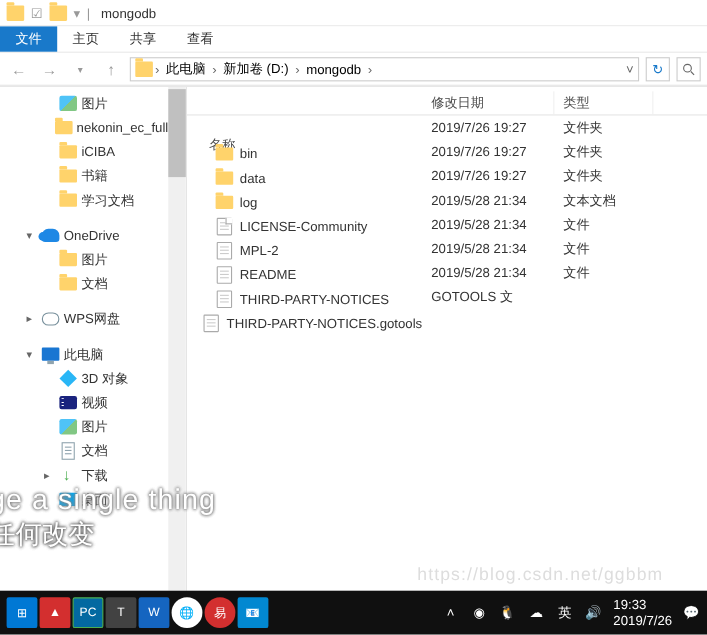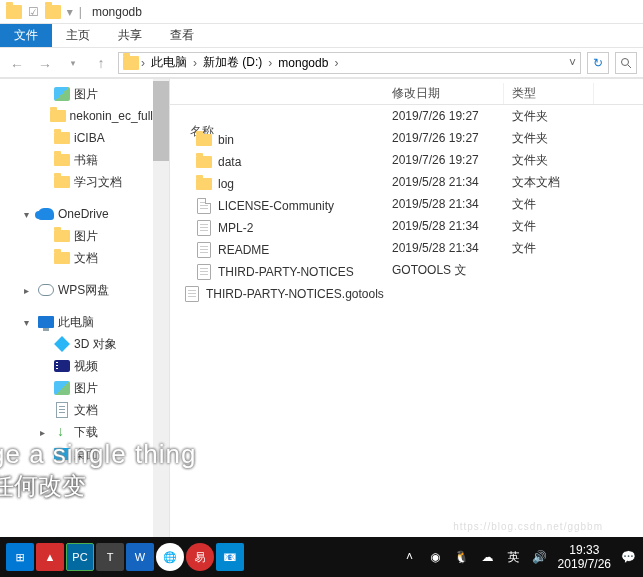--- a/index.html
+++ b/index.html
@@ -53,27 +53,27 @@
 .col-date { width:120px; }
 .col-type { width:90px; }
 .list-row { display:flex; height:22px; align-items:center; cursor:pointer; }
 .list-cell { padding:0 8px; display:flex; align-items:center; gap:6px; color:#333; white-space:nowrap; }
 .file-ico { width:14px; height:16px; background:#fff; border:1px solid #aaa; border-radius:1px; position:relative; }
 .file-ico::before { content:""; position:absolute; left:2px; top:3px; right:2px; height:1px; background:#ccc; box-shadow:0 3px 0 #ccc,0 6px 0 #ccc; }
 .txt-ico::after { content:""; position:absolute; right:-1px; top:-1px; width:5px; height:5px; background:#fff; border-left:1px solid #aaa; border-bottom:1px solid #aaa; }
 .overlay-text { position:absolute; left:-10px; bottom:75px; pointer-events:none; }
 .overlay-line1 { font-size:26px; color:#fff; text-shadow:0 0 3px #888,0 0 3px #888,0 0 3px #888; font-weight:400; letter-spacing:1px; }
 .overlay-line2 { font-size:24px; color:#fff; text-shadow:0 0 3px #666,0 0 3px #666,0 0 3px #666; }
-.watermark { position:absolute; right:40px; bottom:45px; color:#ddd; font-size:10px; letter-spacing:1px; }
+.watermark { position:absolute; right:40px; bottom:45px; color:#ddd; font-size:16px; letter-spacing:1px; }
 .taskbar { position:absolute; bottom:0; left:0; right:0; height:40px; background:#101010; display:flex; align-items:center; padding:0 6px; }
 .task-icons { display:flex; gap:2px; align-items:center; }
 .task-icon { width:28px; height:28px; border-radius:2px; display:flex; align-items:center; justify-content:center; cursor:pointer; font-size:11px; color:#fff; }
 .task-spacer { flex:1; }
 .tray { display:flex; align-items:center; gap:10px; color:#fff; font-size:11px; }
-.tray-time { text-align:center; line-height:1.2; }
+.tray-time { text-align:left; line-height:1.2; }
 .tray-icon { width:16px; height:16px; display:flex; align-items:center; justify-content:center; cursor:pointer; }
 </style>
 </head>
 <body>
 
 <div class="titlebar">
   <div class="qat">
     <span class="icon">
         <span class="folder-icon-sm"></span>
       </span>

